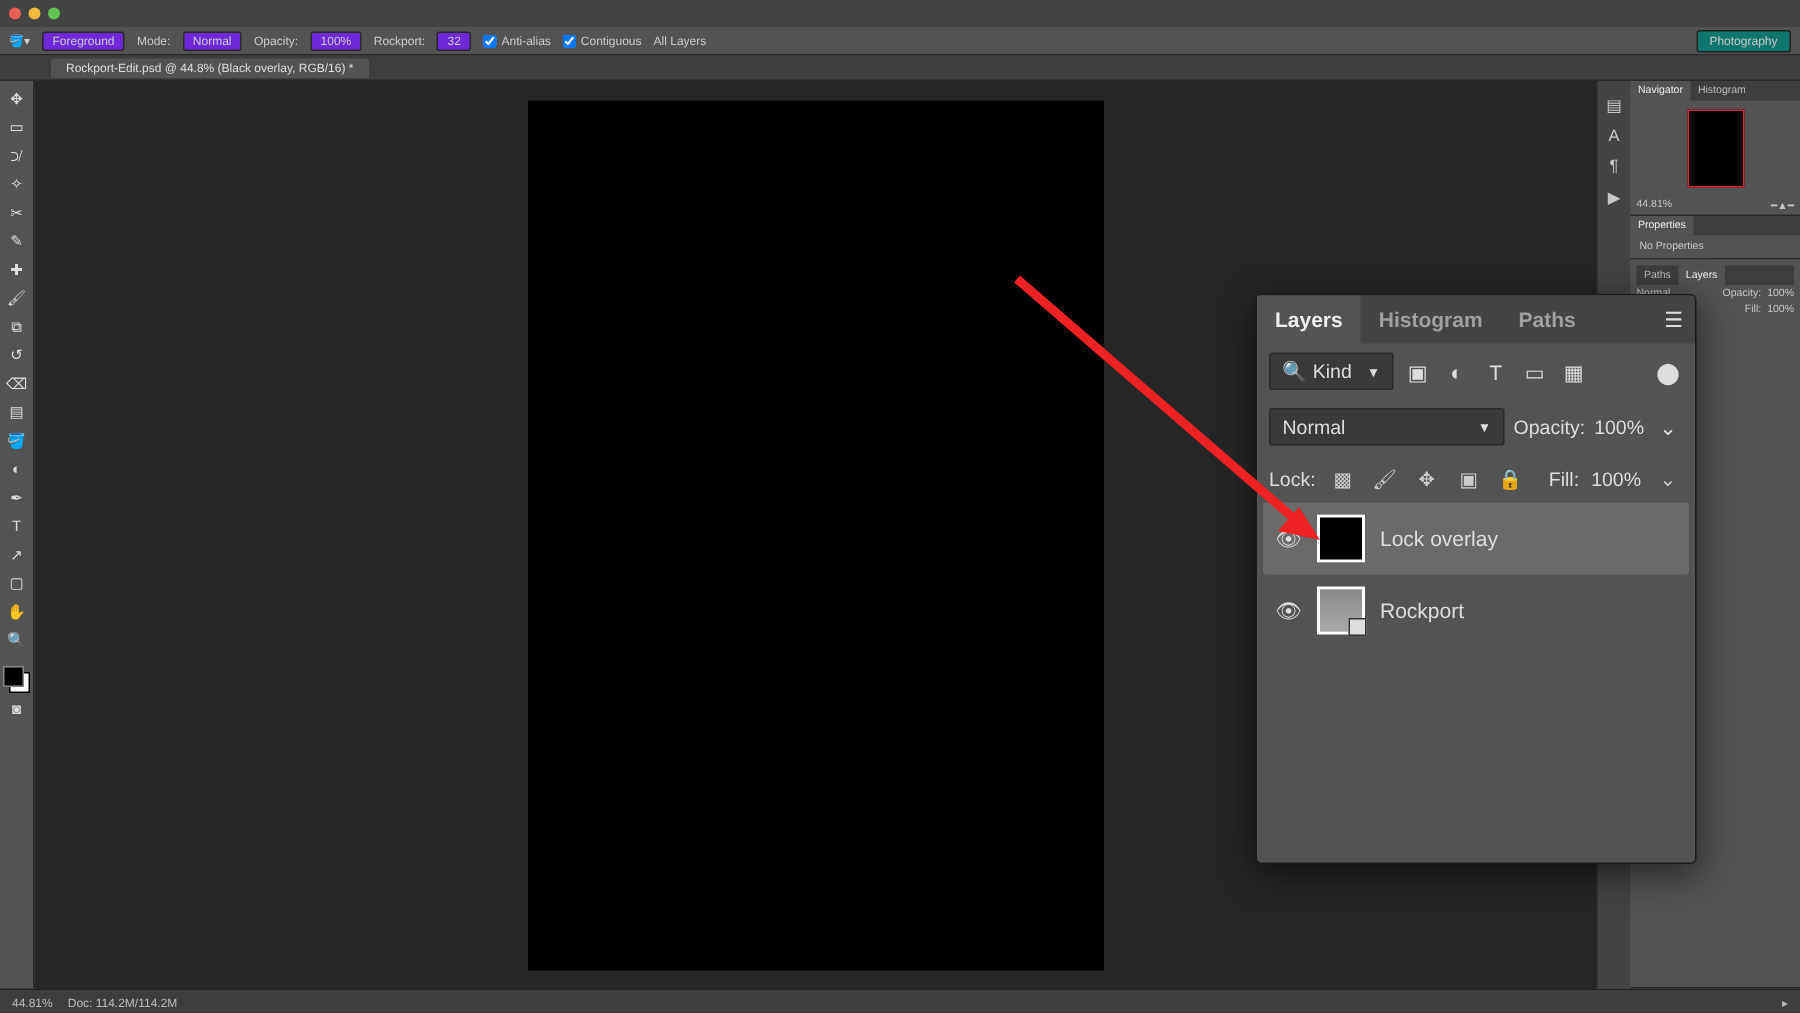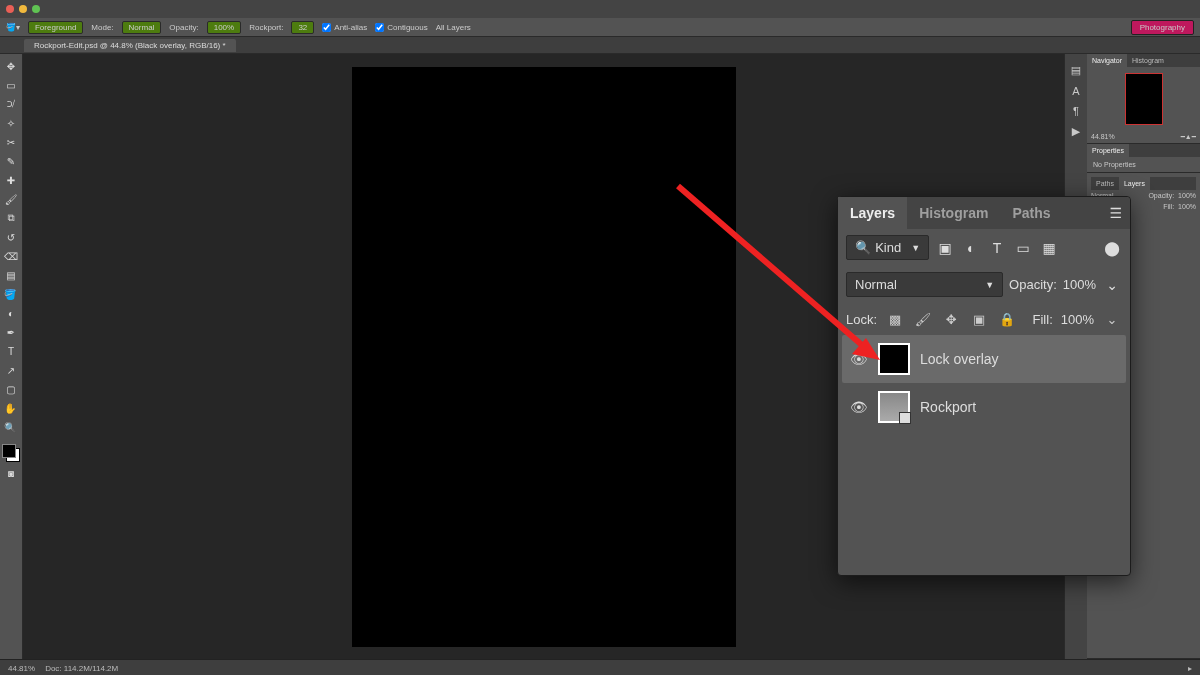--- a/index.html
+++ b/index.html
@@ -2,25 +2,25 @@
 <html><head>
 <meta charset="utf-8">
 <style>
   html,body{margin:0;padding:0;width:1200px;height:675px;background:#323232;font-family:"Helvetica Neue",Arial,sans-serif;color:#c8c8c8;overflow:hidden;font-size:11px}
   .titlebar{height:18px;background:#444;display:flex;align-items:center;position:relative}
   .traffic{display:flex;gap:5px;margin-left:6px}
   .dot{width:8px;height:8px;border-radius:50%}
   .dot.r{background:#e95f56}.dot.y{background:#f1b93d}.dot.g{background:#60c353}
   .titlebar .title{position:absolute;left:0;right:0;text-align:center;font-size:9px;color:#bbb}
   .optbar{height:18px;background:#535353;display:flex;align-items:center;gap:8px;padding:0 6px;font-size:8px;color:#ccc;border-bottom:1px solid #2a2a2a}
-  .optbar .sel{background:#4d7c0f;border:1px solid #2a2a2a;padding:1px 6px;border-radius:2px}
+  .optbar .sel{background:#6d28d9;border:1px solid #2a2a2a;padding:1px 6px;border-radius:2px}
   .optbar .chk{display:flex;align-items:flex-start;gap:3px}
   .optbar input[type=checkbox]{width:9px;height:9px;margin:0}
-  .workspace-badge{position:absolute;right:6px;top:20px;font-size:8px;background:#be185d;padding:2px 8px;border:1px solid #222;border-radius:2px}
-  .tabrow{height:16px;background:#3e3e3e;display:flex;align-items:center;padding-left:24px;font-size:8px;color:#ddd;border-bottom:1px solid #2a2a2a}
+  .workspace-badge{position:absolute;right:6px;top:20px;font-size:8px;background:#0f766e;padding:2px 8px;border:1px solid #222;border-radius:2px}
+  .tabrow{height:16px;background:#3e3e3e;display:flex;align-items:center;padding-left:34px;font-size:8px;color:#ddd;border-bottom:1px solid #2a2a2a}
   .doctab{background:#535353;padding:2px 10px;border-radius:2px 2px 0 0}
   .main{display:flex;height:605px}
   .tools{width:22px;background:#535353;display:flex;flex-direction:column;align-items:center;gap:3px;padding-top:4px;border-right:1px solid #2a2a2a}
   .tool{width:16px;height:16px;display:flex;align-items:center;justify-content:center;font-size:10px;color:#ddd;cursor:pointer}
   .swatches{width:18px;height:18px;position:relative;margin-top:6px}
   .swatches .bg{position:absolute;right:0;bottom:0;width:12px;height:12px;background:#fff;border:1px solid #000}
   .swatches .fg{position:absolute;left:0;top:0;width:12px;height:12px;background:#000;border:1px solid #888}
   .canvas-area{flex:1;background:#262626;position:relative;display:flex;align-items:center;justify-content:center}
   .canvas{width:384px;height:580px;background:#000;}
   .rightcol{width:136px;background:#535353;display:flex;}

